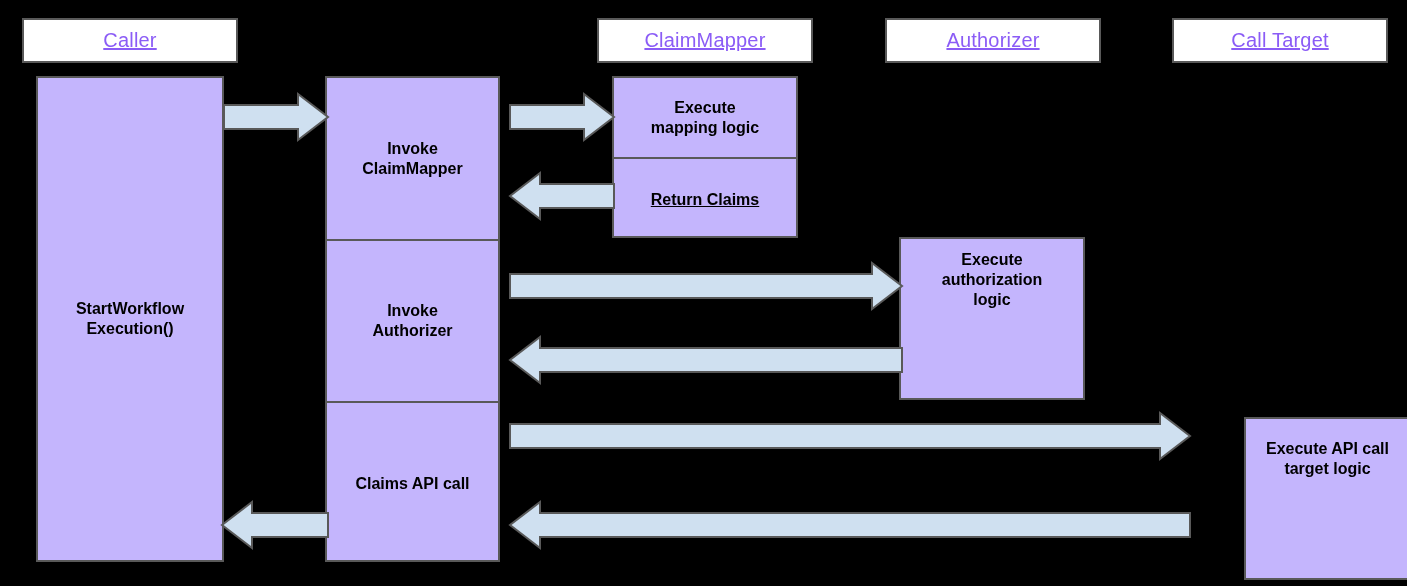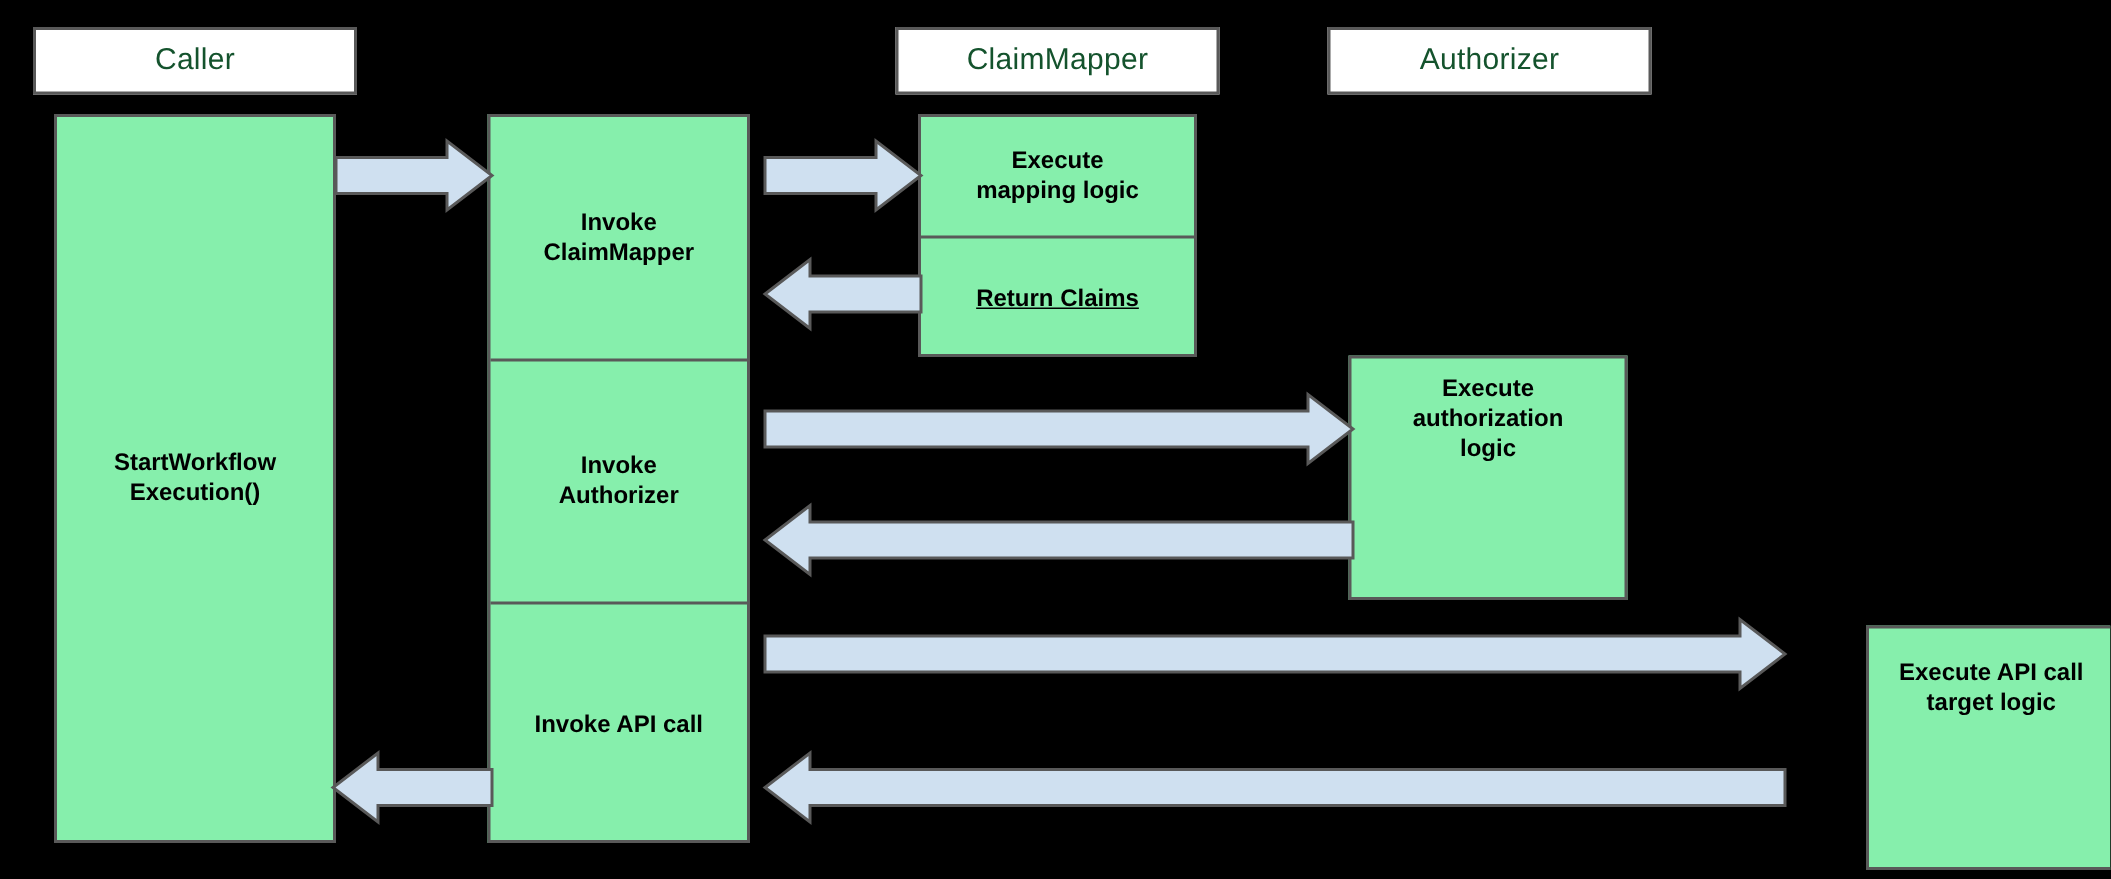--- a/index.html
+++ b/index.html
@@ -16,28 +16,29 @@
     font-family: "Liberation Sans", sans-serif;
   }
   .lane-header {
     position: absolute;
     background: #ffffff;
     border: 2px solid #595959;
     box-sizing: border-box;
     display: flex;
     align-items: center;
     justify-content: center;
-    color: #14532d;
+    color: #8b5cf6;
     font-size: 20px;
     font-weight: 400;
     letter-spacing: 0.2px;
+    text-decoration: underline;
   }
   .activation {
     position: absolute;
-    background: #86efac;
+    background: #c4b5fd;
     border: 2px solid #595959;
     box-sizing: border-box;
     display: flex;
     flex-direction: column;
   }
   .act-cell {
     flex: 1 1 auto;
     display: flex;
     align-items: center;
     justify-content: center;
@@ -71,29 +72,32 @@
 
 
   <div class="lane-header" style="left:597px; top:18px; width:216px; height:45px;">
     <span>ClaimMapper</span>
   </div>
 
   <div class="lane-header" style="left:885px; top:18px; width:216px; height:45px;">
     <span>Authorizer</span>
   </div>
 
+  <div class="lane-header" style="left:1172px; top:18px; width:216px; height:45px;">
+    <span>Call Target</span>
+  </div>
 
   <div class="activation" style="left:36px; top:76px; width:188px; height:486px;">
     <div class="act-cell">StartWorkflow<br>Execution()</div>
   </div>
 
   <div class="activation" style="left:325px; top:76px; width:175px; height:486px;">
     <div class="act-cell" style="height:161px; flex:0 0 161px;">Invoke<br>ClaimMapper</div>
     <div class="act-cell" style="height:162px; flex:0 0 162px;">Invoke<br>Authorizer</div>
-    <div class="act-cell" style="height:163px; flex:0 0 163px;">Invoke API call</div>
+    <div class="act-cell" style="height:163px; flex:0 0 163px;">Claims API call</div>
   </div>
 
   <div class="activation" style="left:612px; top:76px; width:186px; height:162px;">
     <div class="act-cell" style="height:79px; flex:0 0 79px;">Execute<br>mapping logic</div>
     <div class="act-cell" style="height:83px; flex:0 0 83px;text-decoration:underline;">Return Claims</div>
   </div>
 
   <div class="activation" style="left:899px; top:237px; width:186px; height:163px;">
     <div class="act-cell" style="height:82px; flex:0 0 82px;">Execute<br>authorization<br>logic</div>
   </div>

